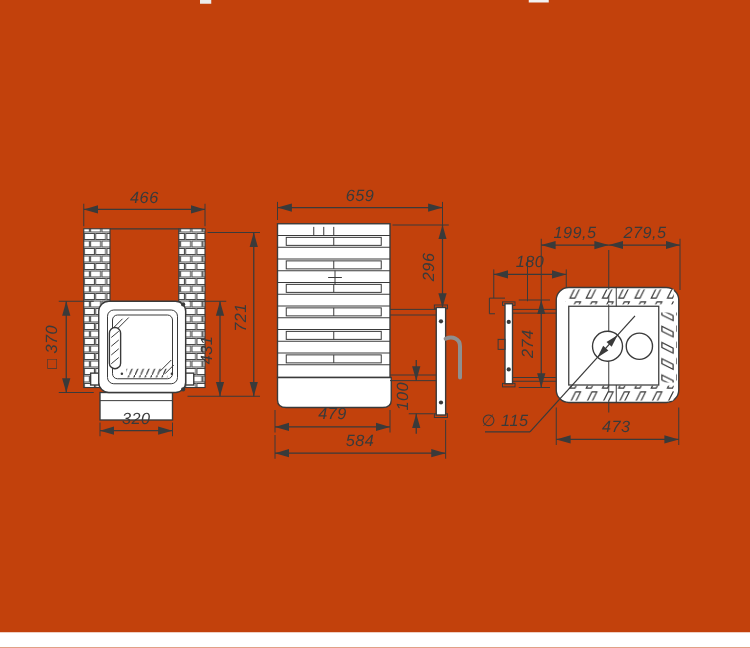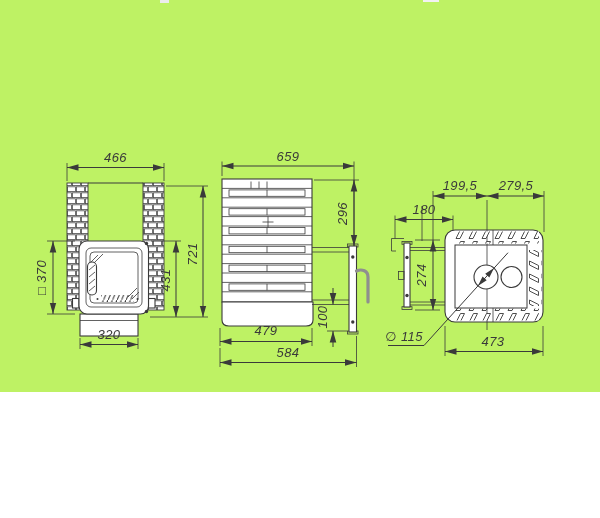--- a/index.html
+++ b/index.html
@@ -1,16 +1,16 @@
 <!DOCTYPE html>
 <html><head>
 <meta charset="utf-8">
 <style>
   html,body{margin:0;padding:0;background:#ffffff;}
-  .stage{position:relative;width:600px;height:392px;background:#bef264;overflow:hidden;}
+  .stage{position:relative;width:600px;height:506px;background:#c2410c;overflow:hidden;}
   svg{display:block;}
   .ln{stroke:#3a3a3a;stroke-width:1;fill:none;}
   .thin{stroke:#3a3a3a;stroke-width:.8;fill:none;}
   .shape{fill:#ffffff;stroke:#3a3a3a;stroke-width:1.1;}
   .dimline{stroke:#3a3a3a;stroke-width:1;fill:none;}
   .dim{font:italic 13px "Liberation Sans","DejaVu Sans",sans-serif;fill:#3a3a3a;text-anchor:middle;letter-spacing:.4px;}
   .dot{fill:#3a3a3a;stroke:none;}
   .arrowpoly{fill:#3a3a3a;stroke:none;}
 </style>
 </head>

